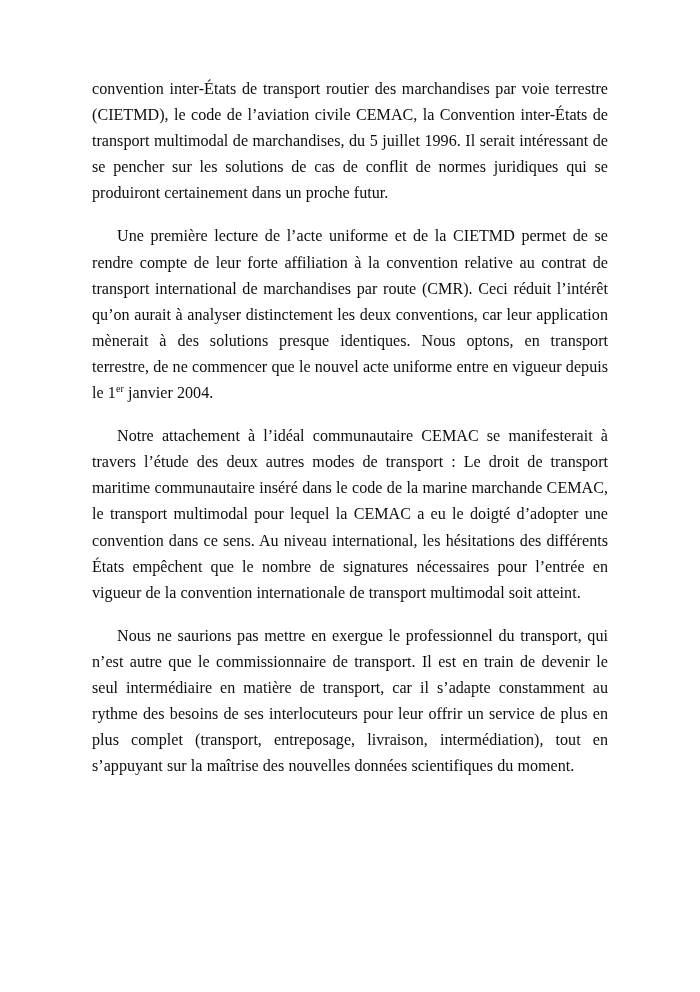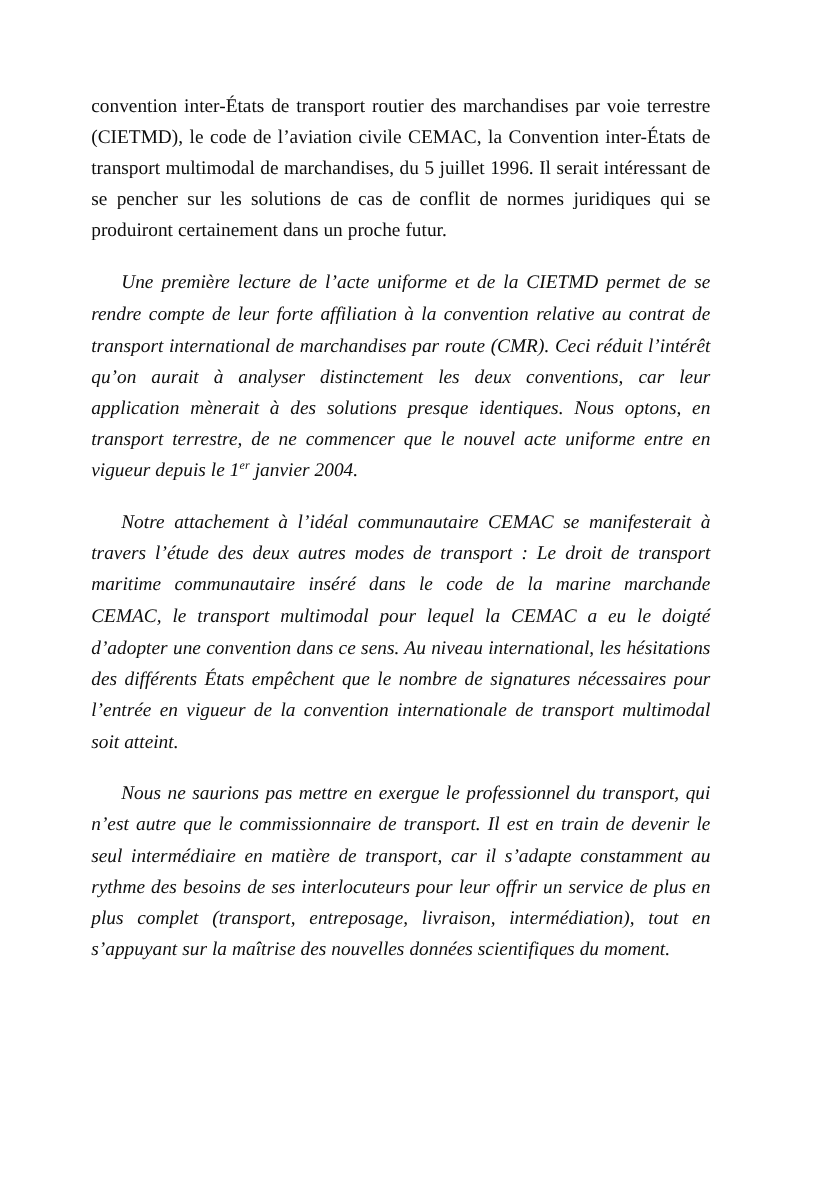--- a/index.html
+++ b/index.html
@@ -18,21 +18,21 @@
   .page {
     position: relative;
     width: 700px;
     height: 992px;
     background: #ffffff;
     box-sizing: border-box;
   }
 
   .text-block {
     position: absolute;
-    left: 76px;
+    left: 92px;
     top: 76px;
     width: 516px;
   }
 
   .para {
     margin: 0 0 17px 0;
     text-align: justify;
     text-justify: inter-word;
     font-size: 16.1px;
     line-height: 26.1px;
@@ -41,21 +41,20 @@
     hyphens: none;
     -webkit-hyphens: none;
   }
 
   .para:last-child {
     margin-bottom: 0;
   }
 
   .para.indented {
     text-indent: 25px;
-    font-style: italic;
   }
 
   
   .para::after {
     content: "";
     display: inline-block;
     width: 100%;
   }
   .para.no-stretch::after {
     content: none;

